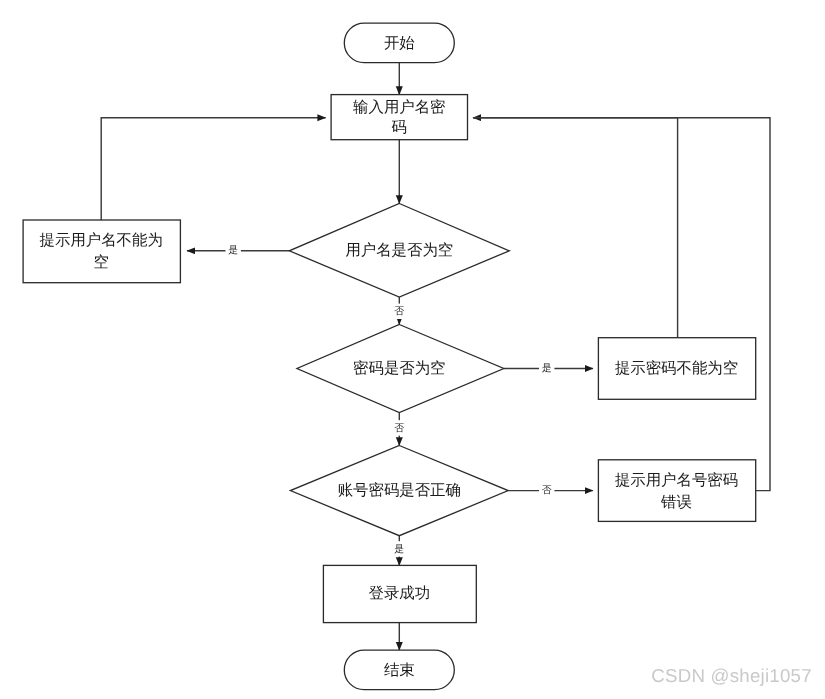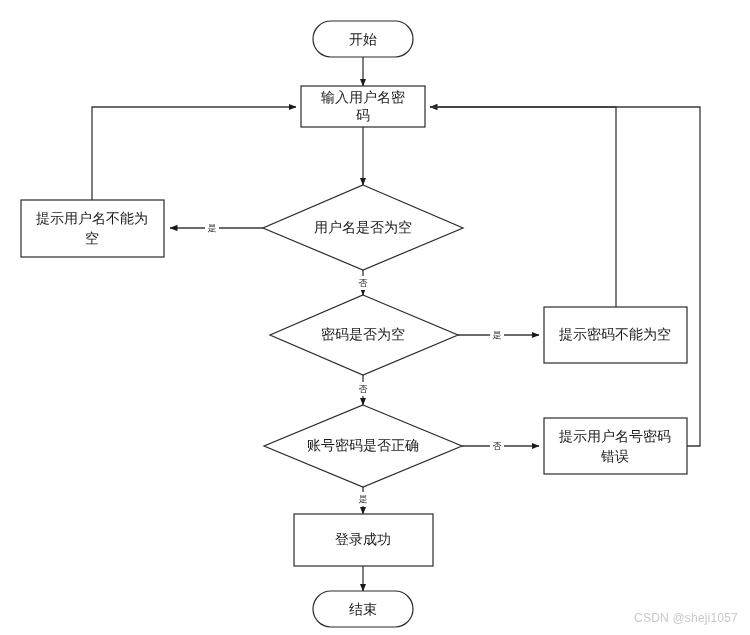--- a/index.html
+++ b/index.html
@@ -49,21 +49,21 @@
     dominant-baseline: middle;
   }
   .edge-label-bg {
     fill: #ffffff;
   }
   .watermark {
     position: absolute;
     right: 12px;
     bottom: 10px;
     font-family: "Liberation Sans", sans-serif;
-    font-size: 12px;
+    font-size: 17px;
     color: #c9c9c9;
     letter-spacing: 0.2px;
     user-select: none;
     margin-top: 22px;
   }
 </style>
 </head>
 <body>
 
 <div id="canvas">

